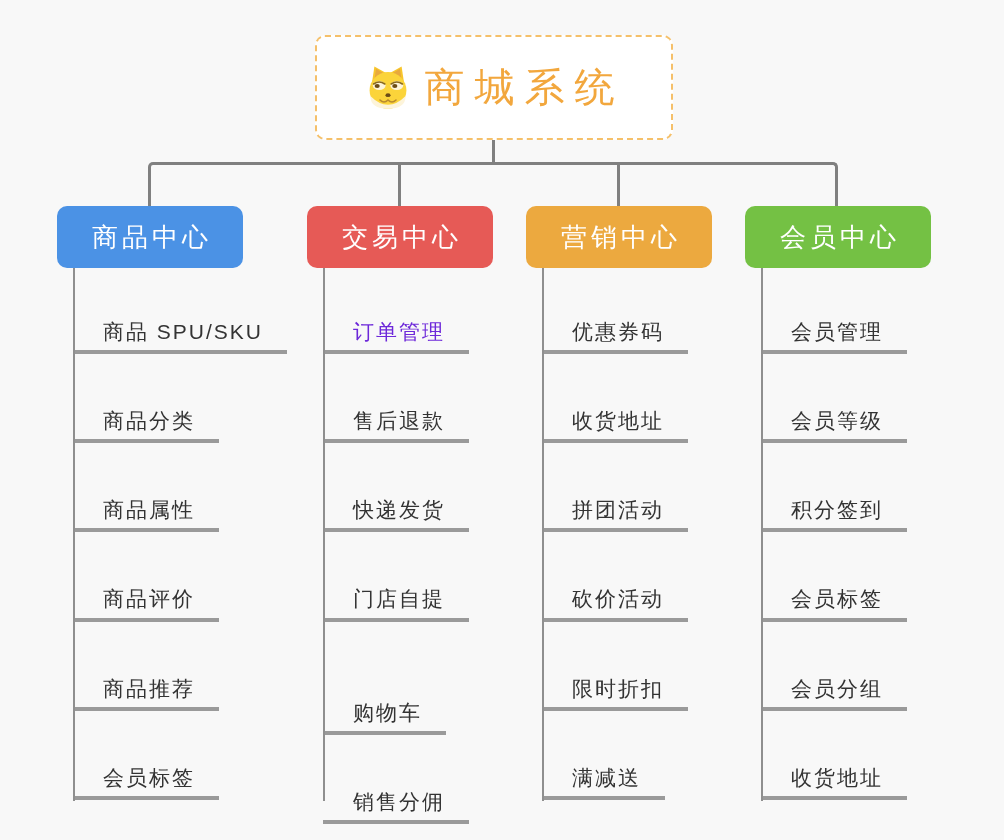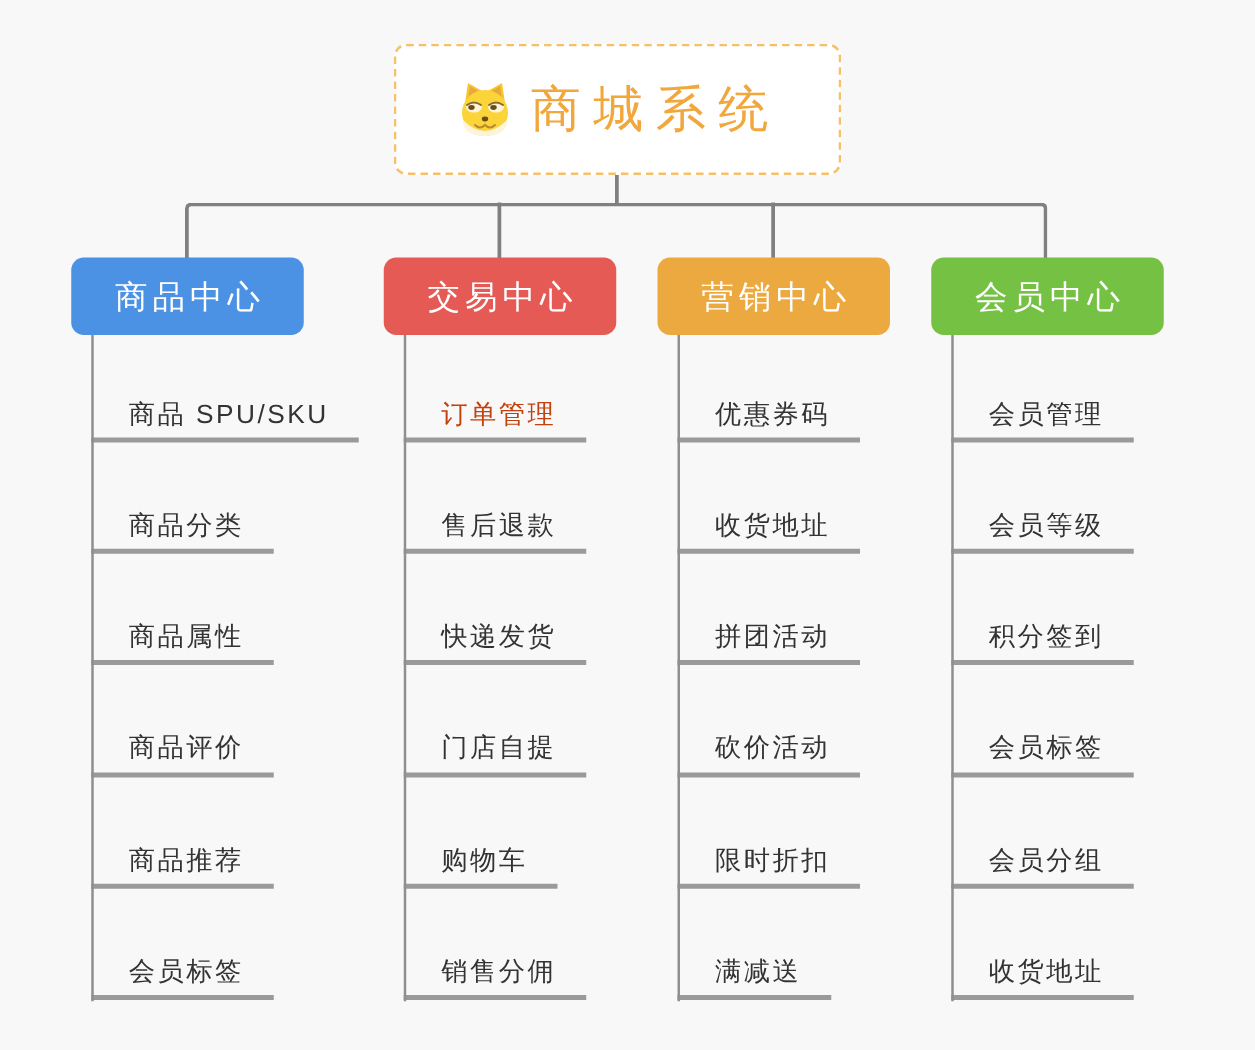--- a/index.html
+++ b/index.html
@@ -101,32 +101,32 @@
           <div class="item" style="border-bottom-color: rgb(154, 154, 154);">
             <span style="color: rgb(51, 51, 51);">会员标签</span>
           </div>
         </div>
       </div>
       <div class="branch-node" style="left: 307px; background: rgb(230, 90, 86);">交易中心</div>
       <div class="column" style="left: 323px;">
         <div class="spine" style="background: rgb(143, 143, 143);"></div>
         <div class="items">
           <div class="item" style="border-bottom-color: rgb(154, 154, 154);">
-            <span style="color: #c2410c;">订单管理</span>
+            <span style="color: #6d28d9;">订单管理</span>
           </div>
           <div class="item" style="border-bottom-color: rgb(154, 154, 154);">
             <span style="color: rgb(51, 51, 51);">售后退款</span>
           </div>
           <div class="item" style="border-bottom-color: rgb(154, 154, 154);">
             <span style="color: rgb(51, 51, 51);">快递发货</span>
           </div>
           <div class="item" style="border-bottom-color: rgb(154, 154, 154);">
             <span style="color: rgb(51, 51, 51);">门店自提</span>
           </div>
-          <div class="item" style="border-bottom-color: rgb(154, 154, 154);">
+          <div class="item" style="border-bottom-color: rgb(154, 154, 154); margin-top: 24px;">
             <span style="color: rgb(51, 51, 51);">购物车</span>
           </div>
           <div class="item" style="border-bottom-color: rgb(154, 154, 154);">
             <span style="color: rgb(51, 51, 51);">销售分佣</span>
           </div>
         </div>
       </div>
       <div class="branch-node" style="left: 526px; background: rgb(236, 169, 63);">营销中心</div>
       <div class="column" style="left: 542px;">
         <div class="spine" style="background: rgb(143, 143, 143);"></div>

